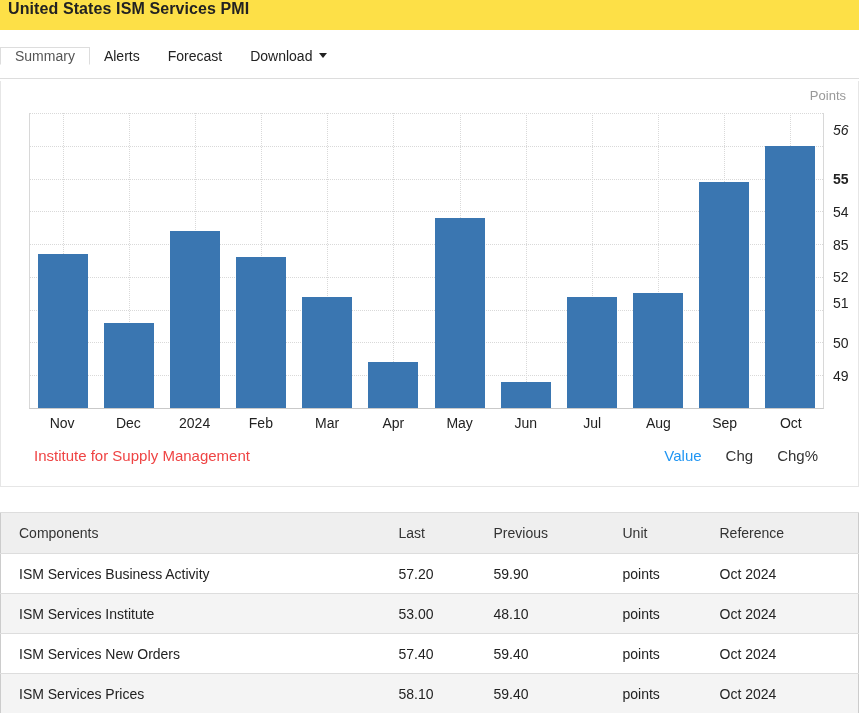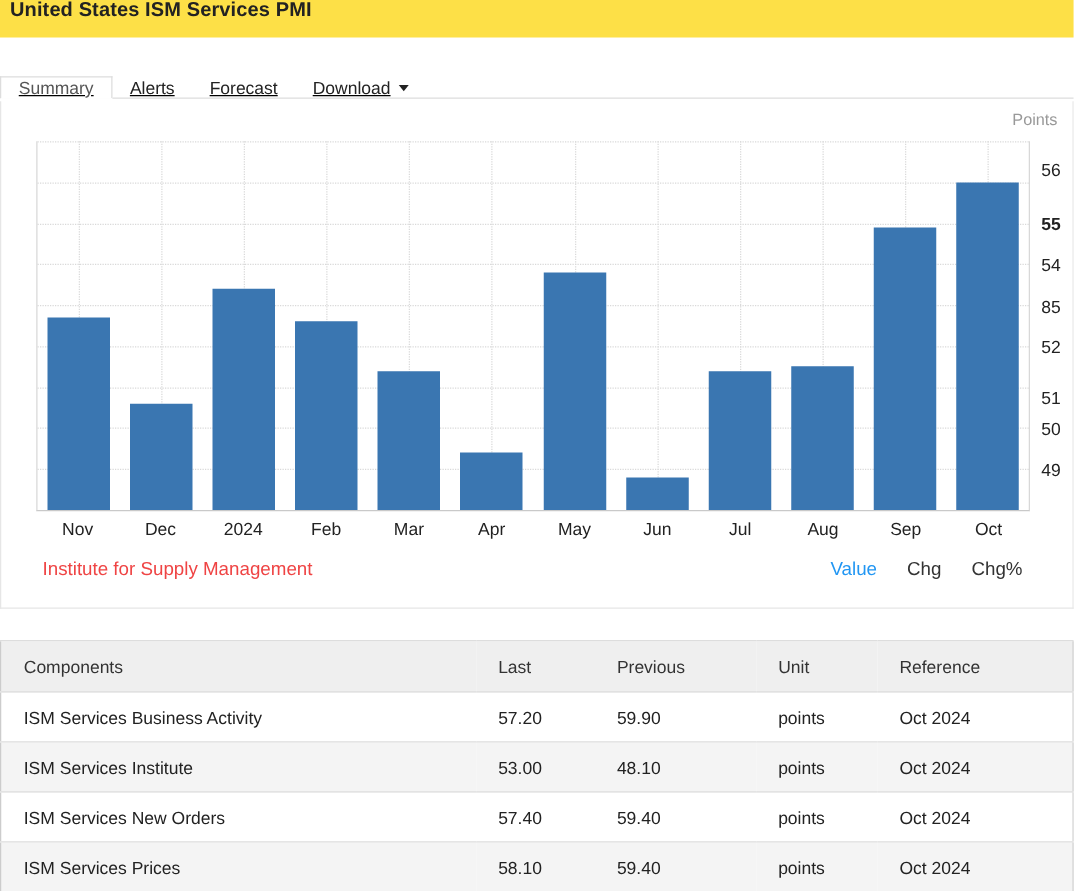--- a/index.html
+++ b/index.html
@@ -5,21 +5,21 @@
   * { margin:0; padding:0; box-sizing:border-box; }
   html,body { width:859px; height:713px; background:#fff; overflow:hidden;
               font-family:"Liberation Sans", sans-serif; }
 
   
   .title-bar { height:30px; background:#fde047; display:flex; align-items:flex-start; }
   .title-bar h1 { font-size:16px; font-weight:bold; color:#222; padding-left:8px; letter-spacing:0.1px; }
 
   
   .tabs { margin-top:3px; height:46px; border-bottom:1px solid #ddd;
-          display:flex; align-items:flex-end; font-size:14px;text-decoration:underline; }
+          display:flex; align-items:center; font-size:14px; }
   .tab { display:flex; align-items:center; padding:0 14px; cursor:pointer; color:#222; }
   .tab.active { background:#fff; border:1px solid #ddd; border-bottom:1px solid #fff;
                 margin-bottom:-1px; color:#555; }
   .tab .caret { display:inline-block; width:0; height:0; margin-left:7px;
                 border-left:4px solid transparent; border-right:4px solid transparent;
                 border-top:5px solid #222; }
 
   
   .chart-panel { position:relative; margin-top:2px; height:406px;
                  border:1px solid #e6e6e6; border-top:none; background:#fff; }
@@ -138,26 +138,26 @@
           <div class="bar" style="height: 76.6667%; background: rgb(58, 118, 177);"></div>
         </div>
         <div class="bar-slot">
           <div class="bar" style="height: 88.8889%; background: rgb(58, 118, 177);"></div>
         </div>
       </div>
     </div>
   <div class="y-labels" id="ylabels">
       <span style="top: 254.111px;">49</span>
       <span style="top: 221.222px;">50</span>
-      <span style="top: 196px;">51</span>
+      <span style="top: 181px;">51</span>
       <span style="top: 155.444px;">52</span>
       <span style="top: 122.556px;">85</span>
       <span style="top: 89.6667px;">54</span>
       <span style="top: 56.7778px; font-weight: bold;">55</span>
-      <span style="top: 14px;">56</span>
+      <span style="top: 8px; font-style: italic;">56</span>
     </div>
   <div class="x-labels" id="xlabels">
       <span>Nov</span>
       <span>Dec</span>
       <span>2024</span>
       <span>Feb</span>
       <span>Mar</span>
       <span>Apr</span>
       <span>May</span>
       <span>Jun</span>

